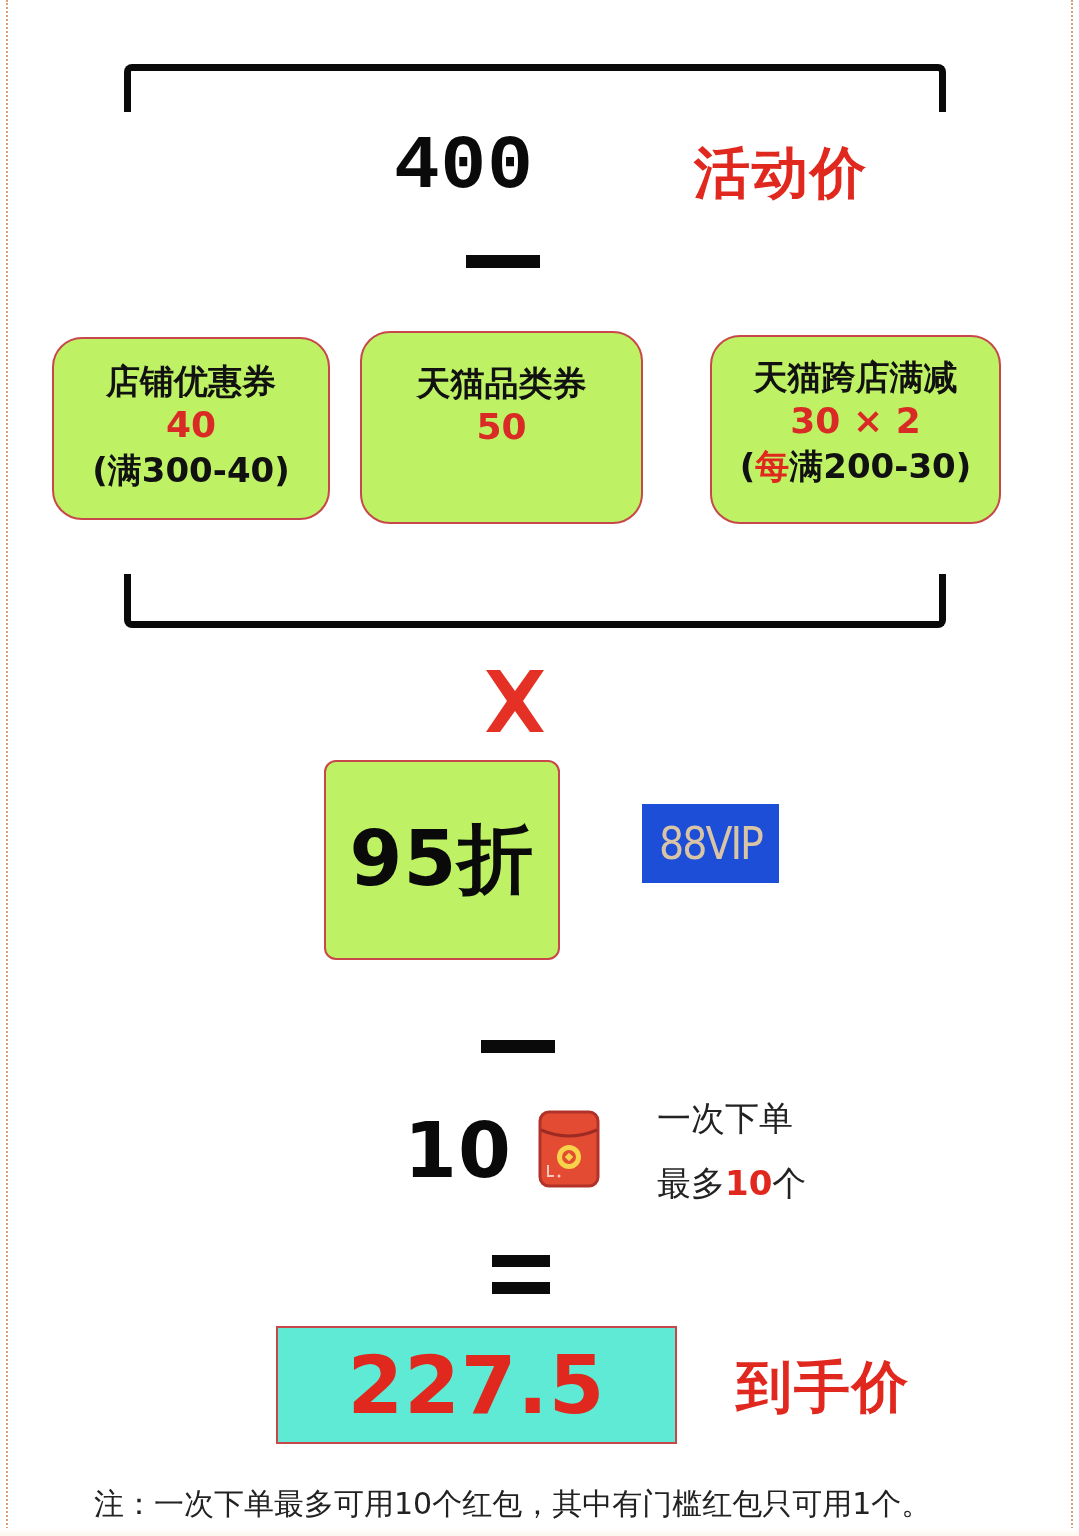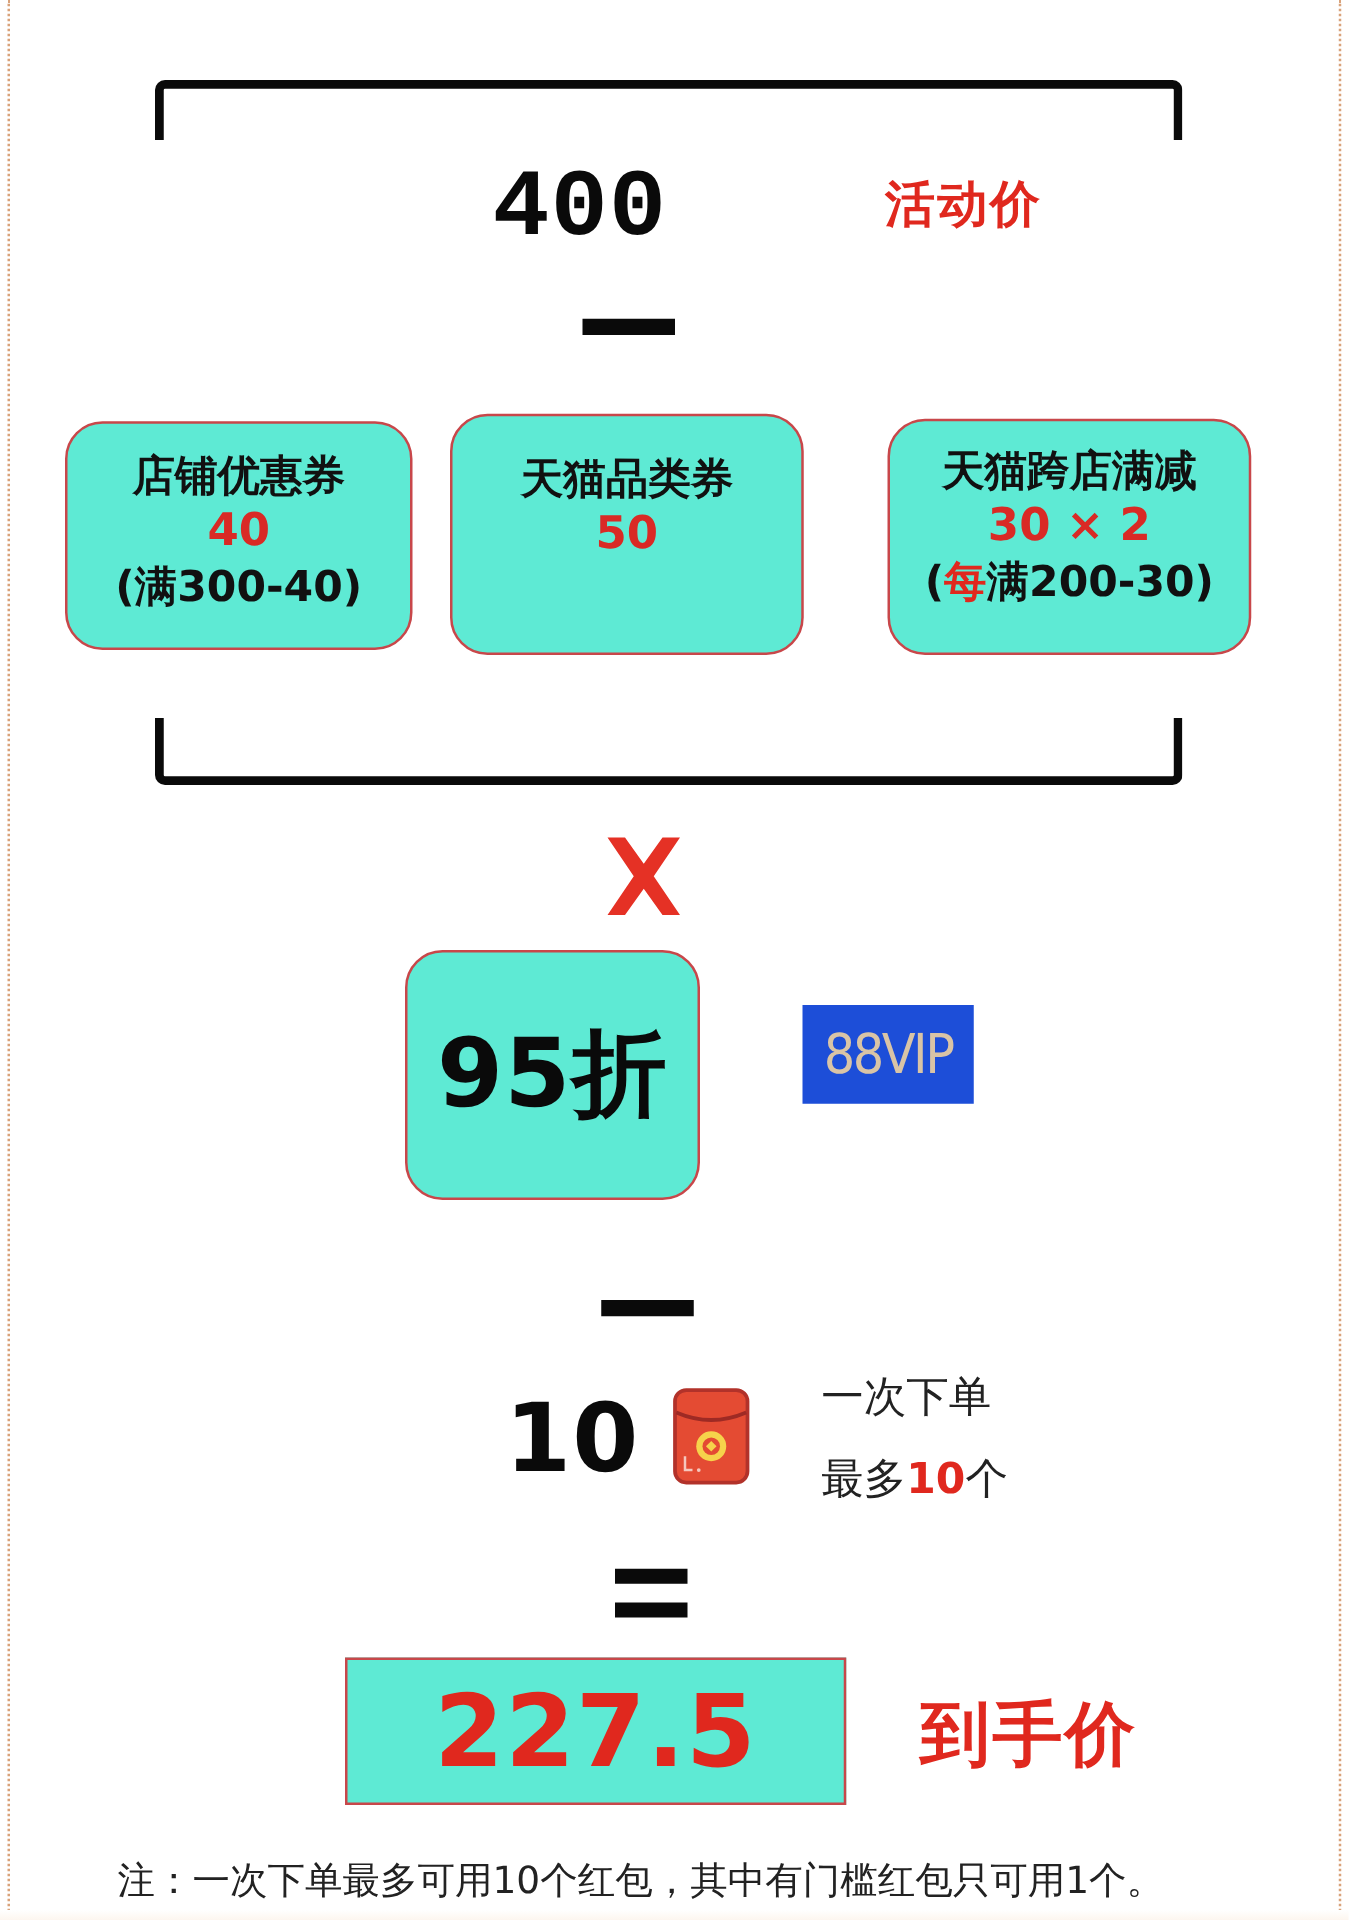--- a/index.html
+++ b/index.html
@@ -31,21 +31,21 @@
     }
     .red-label {
       position: absolute; font-weight: bold; color: #e0281e; letter-spacing: 2px;
     }
 
     .minus {
       position: absolute; height: 13px; background: #0a0a0a;
     }
 
     .card {
-      position: absolute; border: 2px solid #c8474a; border-radius: 30px; background: #5eead4;
+      position: absolute; border: 2px solid #c8474a; border-radius: 30px; background: #bef264;
       text-align: center; font-weight: bold;
     }
     .card .title { font-size: 34px; color: #111; line-height: 44px; }
     .card .amount { font-size: 36px; color: #d92a25; line-height: 44px; }
     .card .rule { font-size: 34px; color: #111; line-height: 46px; }
     .card .rule .hl { color: #e0281e; }
 
     .times {
       position: absolute; left: 478px; top: 664px; width: 74px; height: 74px;
     }
@@ -84,21 +84,21 @@
 </head>
 <body>
 
 <div class="edge-left"></div>
 <div class="edge-right"></div>
 <div class="edge-bottom"></div>
 
 <div class="bracket-top"></div>
 
 <div class="big-num" style="left:394px; top:124px; font-size:76px;font-family:Liberation Mono, monospace;">400</div>
-<div class="red-label" style="left:694px; top:136px; font-size:40px;margin-left:14px;">活动价</div>
+<div class="red-label" style="left:694px; top:136px; font-size:56px;">活动价</div>
 
 <div class="minus" style="left:466px; top:255px; width:74px;"></div>
 
 <div class="card" style="left:52px; top:337px; width:278px; height:183px; padding-top:20px;">
   <div class="title">店铺优惠券</div>
   <div class="amount">40</div>
   <div class="rule"><span>(</span><span class="hl"></span><span>满300-40)</span></div>
 </div>
 
 <div class="card" style="left:360px; top:331px; width:283px; height:193px; padding-top:28px;">
@@ -111,21 +111,21 @@
   <div class="amount">30 × 2</div>
   <div class="rule"><span>(</span><span class="hl">每</span><span>满200-30)</span></div>
 </div>
 
 <div class="bracket-bottom"></div>
 
 <svg class="times" viewBox="0 0 74 74">
   <path d="M8 6 L22 6 L37 27 L52 6 L66 6 L45 37 L66 68 L52 68 L37 47 L22 68 L8 68 L29 37 Z" fill="#e53125"></path>
 </svg>
 
-<div class="card" style="left:324px; top:760px; width:236px; height:200px; display:flex; align-items:center; justify-content:center;">
+<div class="card" style="left:324px; top:760px; width:236px; height:200px; display:flex; align-items:center; justify-content:center;border-radius:12px;">
   <span style="font-size:76px; color:#0a0a0a; letter-spacing:1px;">95折</span>
 </div>
 
 <div class="vip-badge">88VIP</div>
 
 <div class="minus" style="left:481px; top:1040px; width:74px;"></div>
 
 <div class="big-num" style="left:404px; top:1106px; font-size:76px;">10</div>
 
 <svg class="envelope" viewBox="0 0 62 78">

